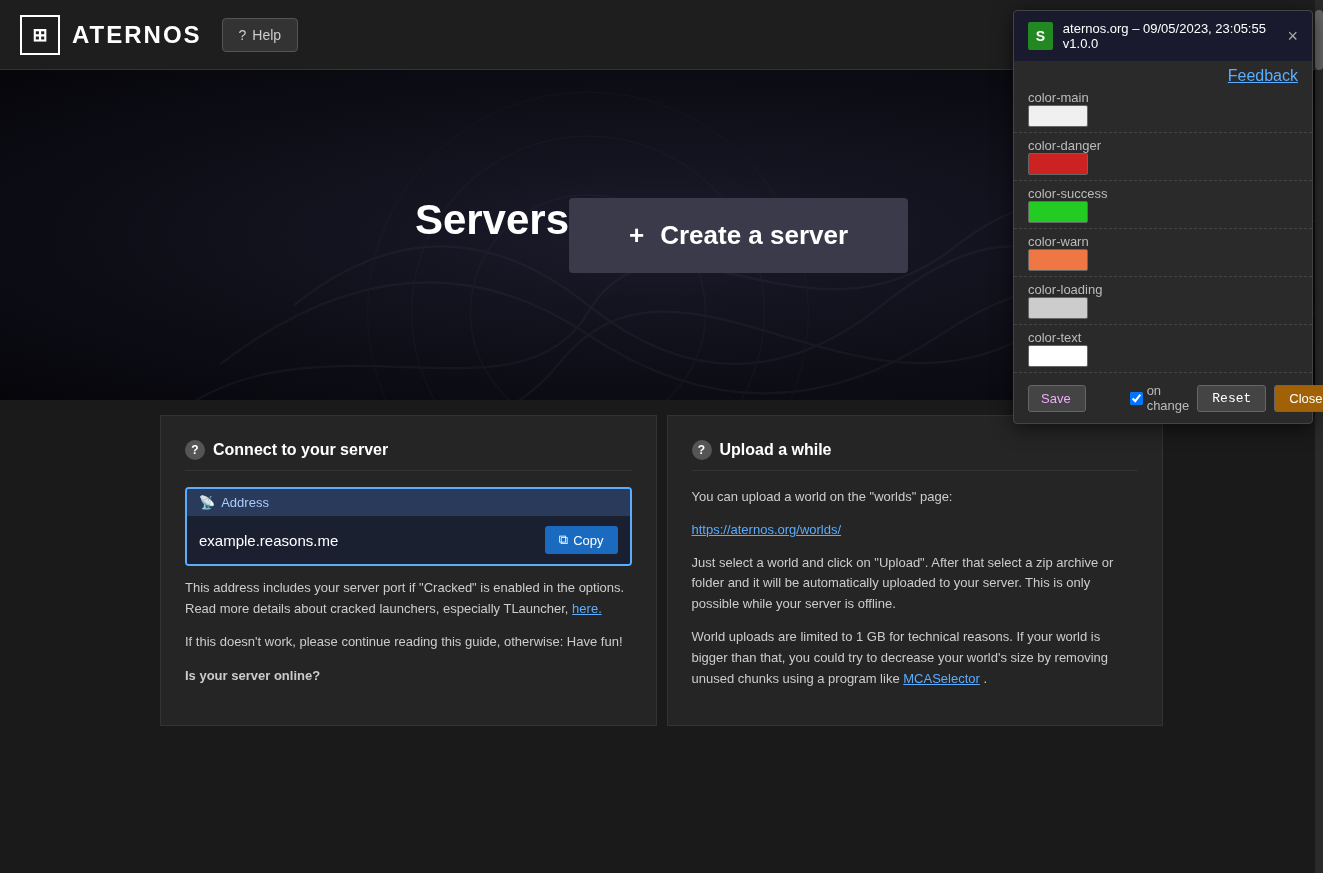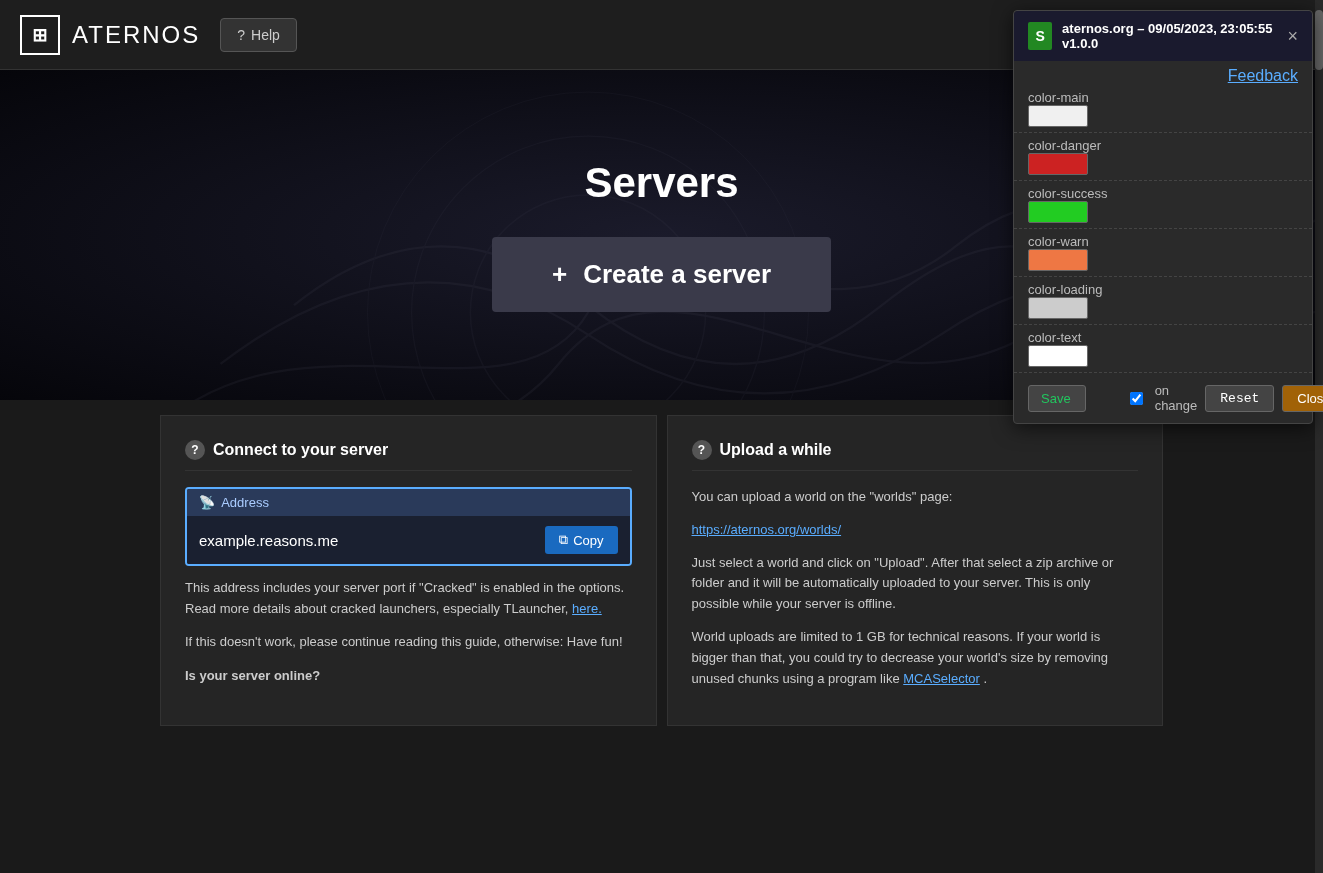--- a/index.html
+++ b/index.html
@@ -34,21 +34,21 @@
       height: 40px;
       border: 2px solid #fff;
       display: flex;
       align-items: center;
       justify-content: center;
       font-size: 18px;
       font-weight: bold;
     }
     .logo-text {
       font-size: 24px;
-      font-weight: normal;
+      font-weight: bold;
       letter-spacing: 2px;
       color: #fff;
     }
     .help-btn {
       margin-left: 20px;
       background: #333;
       border: 1px solid #555;
       color: #ccc;
       padding: 8px 16px;
       border-radius: 4px;
@@ -77,21 +77,21 @@
       font-size: 20px;
       cursor: pointer;
     }
 
     
     .hero {
       position: relative;
       height: 330px;
       background: #0d0d0d;
       display: flex;
-      flex-direction: column;
+      flex-direction: row;
       align-items: center;
       justify-content: center;
       overflow: hidden;
     }
     .hero-bg {
       position: absolute;
       inset: 0;
       background: 
         radial-gradient(ellipse at 50% 50%, rgba(30,30,50,0.8) 0%, rgba(5,5,10,0.95) 100%);
       z-index: 0;
@@ -253,21 +253,21 @@
       align-items: center;
       justify-content: center;
       font-weight: bold;
       color: #fff;
       font-size: 14px;
       border-radius: 2px;
     }
     .color-panel-title {
       font-size: 13px;
       color: #fff;
-      font-weight: bold;
+      font-weight: normal;
     }
     .color-panel-close {
       margin-left: auto;
       background: none;
       border: none;
       color: #aaa;
       font-size: 18px;
       cursor: pointer;
       line-height: 1;
     }
@@ -305,36 +305,36 @@
     }
     .panel-btn {
       padding: 5px 14px;
       border-radius: 3px;
       border: 1px solid #666;
       cursor: pointer;
       font-size: 13px;
     }
     .panel-btn-save {
       background: #444;
-      color: #22c55e;
+      color: #f0abfc;
       padding-left: 12px;
     }
     .panel-btn-reset {
       background: #444;
       color: #fff;
       font-family: Liberation Mono, monospace;
     }
     .panel-btn-close {
       background: #a16207;
       color: #fff;
     }
     .on-change-check {
       display: flex;
       align-items: center;
-      gap: 12px;
+      gap: 4px;
       font-size: 13px;
       color: #bbb;
       padding-left: 36px;
     }
 
     
     .right-scrollbar {
       position: fixed;
       right: 0;
       top: 0;

